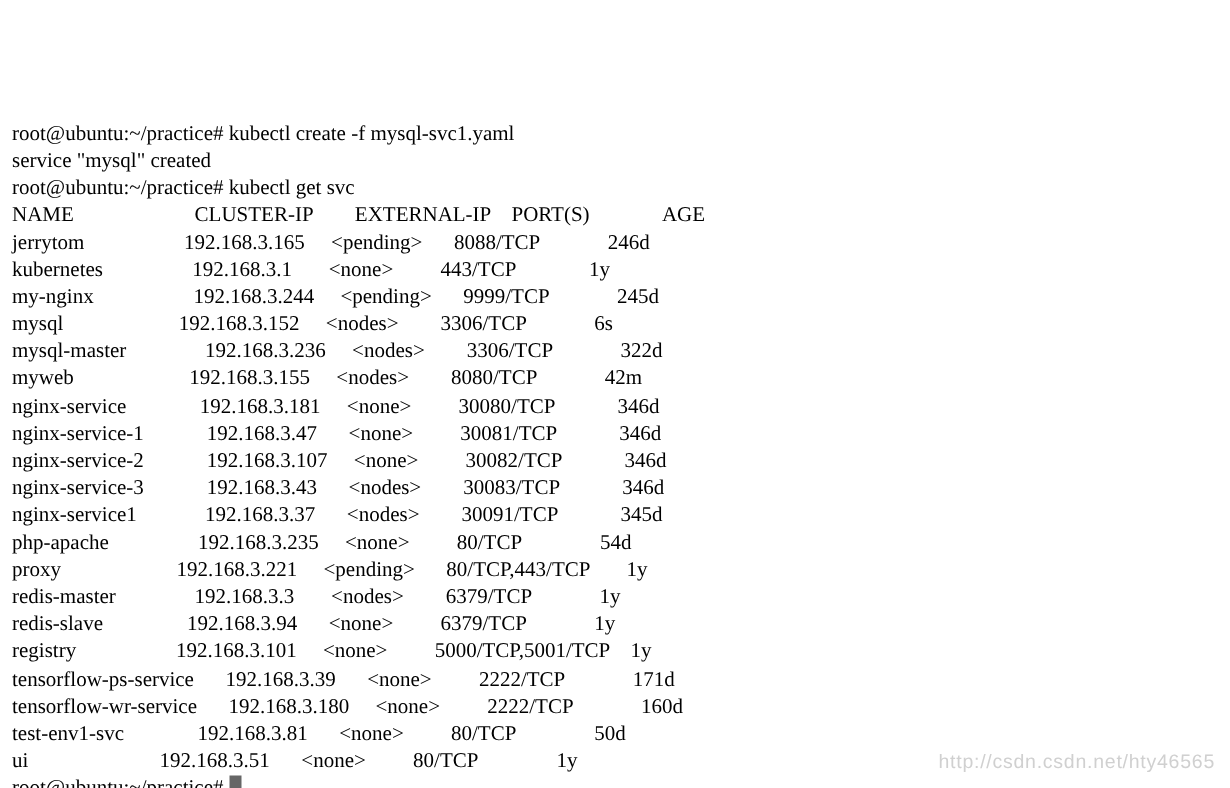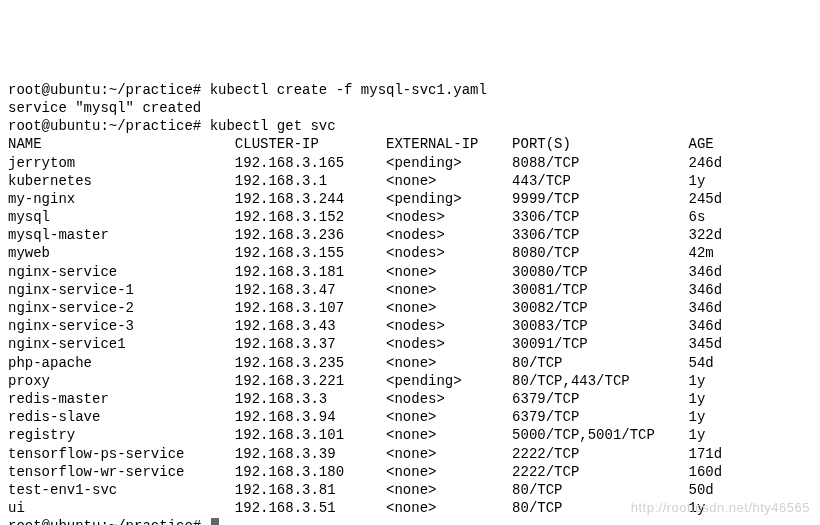--- a/index.html
+++ b/index.html
@@ -5,21 +5,21 @@
     * { margin: 0; padding: 0; box-sizing: border-box; }
     body {
       font-family: "Menlo", "Consolas", "Courier New", monospace;
       font-size: 14px;
       background: #ffffff;
       color: #000000;
       padding: 8px;
       line-height: 1.3;
       white-space: pre;
     }
-    .term-line { white-space: pre; }
+    .term-line { white-space: pre; font-family: Liberation Serif, serif; }
     .watermark {
       position: absolute;
       bottom: 8px;
       right: 10px;
       color: #d0d0d0;
       font-family: Arial, sans-serif;
       font-size: 13px;
       letter-spacing: 0.5px;
     }
     .cursor {
@@ -30,16 +30,16 @@
       vertical-align: text-bottom;
       margin-left: 1px;
     }
   </style>
 </head>
 <body>
 
 
 
 <div id="terminal"><div class="term-line"><span>root@ubuntu:~/practice#</span> <span>kubectl create -f mysql-svc1.yaml</span></div><div class="term-line">service "mysql" created</div><div class="term-line"><span>root@ubuntu:~/practice#</span> <span>kubectl get svc</span></div><div class="term-line">NAME                       CLUSTER-IP        EXTERNAL-IP    PORT(S)              AGE</div><div class="term-line">jerrytom                   192.168.3.165     &lt;pending&gt;      8088/TCP             246d</div><div class="term-line">kubernetes                 192.168.3.1       &lt;none&gt;         443/TCP              1y</div><div class="term-line">my-nginx                   192.168.3.244     &lt;pending&gt;      9999/TCP             245d</div><div class="term-line">mysql                      192.168.3.152     &lt;nodes&gt;        3306/TCP             6s</div><div class="term-line">mysql-master               192.168.3.236     &lt;nodes&gt;        3306/TCP             322d</div><div class="term-line">myweb                      192.168.3.155     &lt;nodes&gt;        8080/TCP             42m</div><div class="term-line">nginx-service              192.168.3.181     &lt;none&gt;         30080/TCP            346d</div><div class="term-line">nginx-service-1            192.168.3.47      &lt;none&gt;         30081/TCP            346d</div><div class="term-line">nginx-service-2            192.168.3.107     &lt;none&gt;         30082/TCP            346d</div><div class="term-line">nginx-service-3            192.168.3.43      &lt;nodes&gt;        30083/TCP            346d</div><div class="term-line">nginx-service1             192.168.3.37      &lt;nodes&gt;        30091/TCP            345d</div><div class="term-line">php-apache                 192.168.3.235     &lt;none&gt;         80/TCP               54d</div><div class="term-line">proxy                      192.168.3.221     &lt;pending&gt;      80/TCP,443/TCP       1y</div><div class="term-line">redis-master               192.168.3.3       &lt;nodes&gt;        6379/TCP             1y</div><div class="term-line">redis-slave                192.168.3.94      &lt;none&gt;         6379/TCP             1y</div><div class="term-line">registry                   192.168.3.101     &lt;none&gt;         5000/TCP,5001/TCP    1y</div><div class="term-line">tensorflow-ps-service      192.168.3.39      &lt;none&gt;         2222/TCP             171d</div><div class="term-line">tensorflow-wr-service      192.168.3.180     &lt;none&gt;         2222/TCP             160d</div><div class="term-line">test-env1-svc              192.168.3.81      &lt;none&gt;         80/TCP               50d</div><div class="term-line">ui                         192.168.3.51      &lt;none&gt;         80/TCP               1y</div><div class="term-line"><span>root@ubuntu:~/practice#</span> <span class="cursor"></span></div></div>
-<div class="watermark">http://root.csdn.net/hty46565</div>
+<div class="watermark">http://csdn.csdn.net/hty46565</div>
 
 
 
 
 </body></html>

